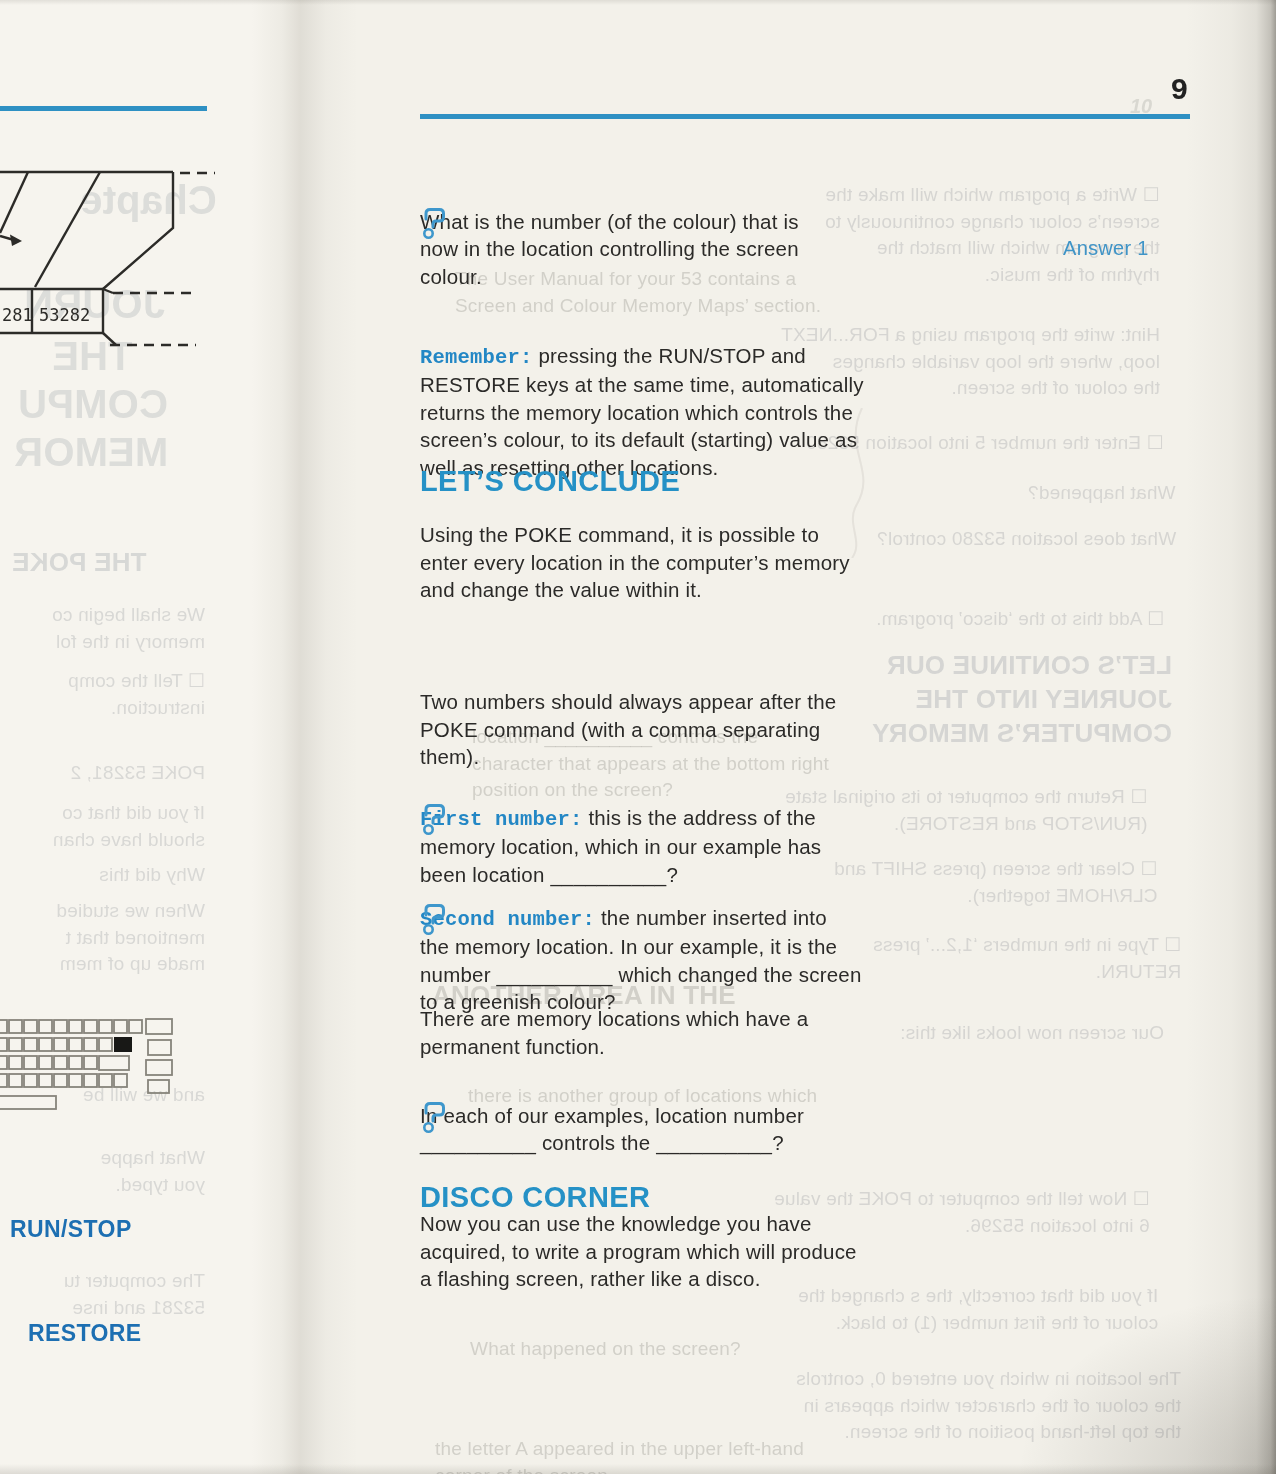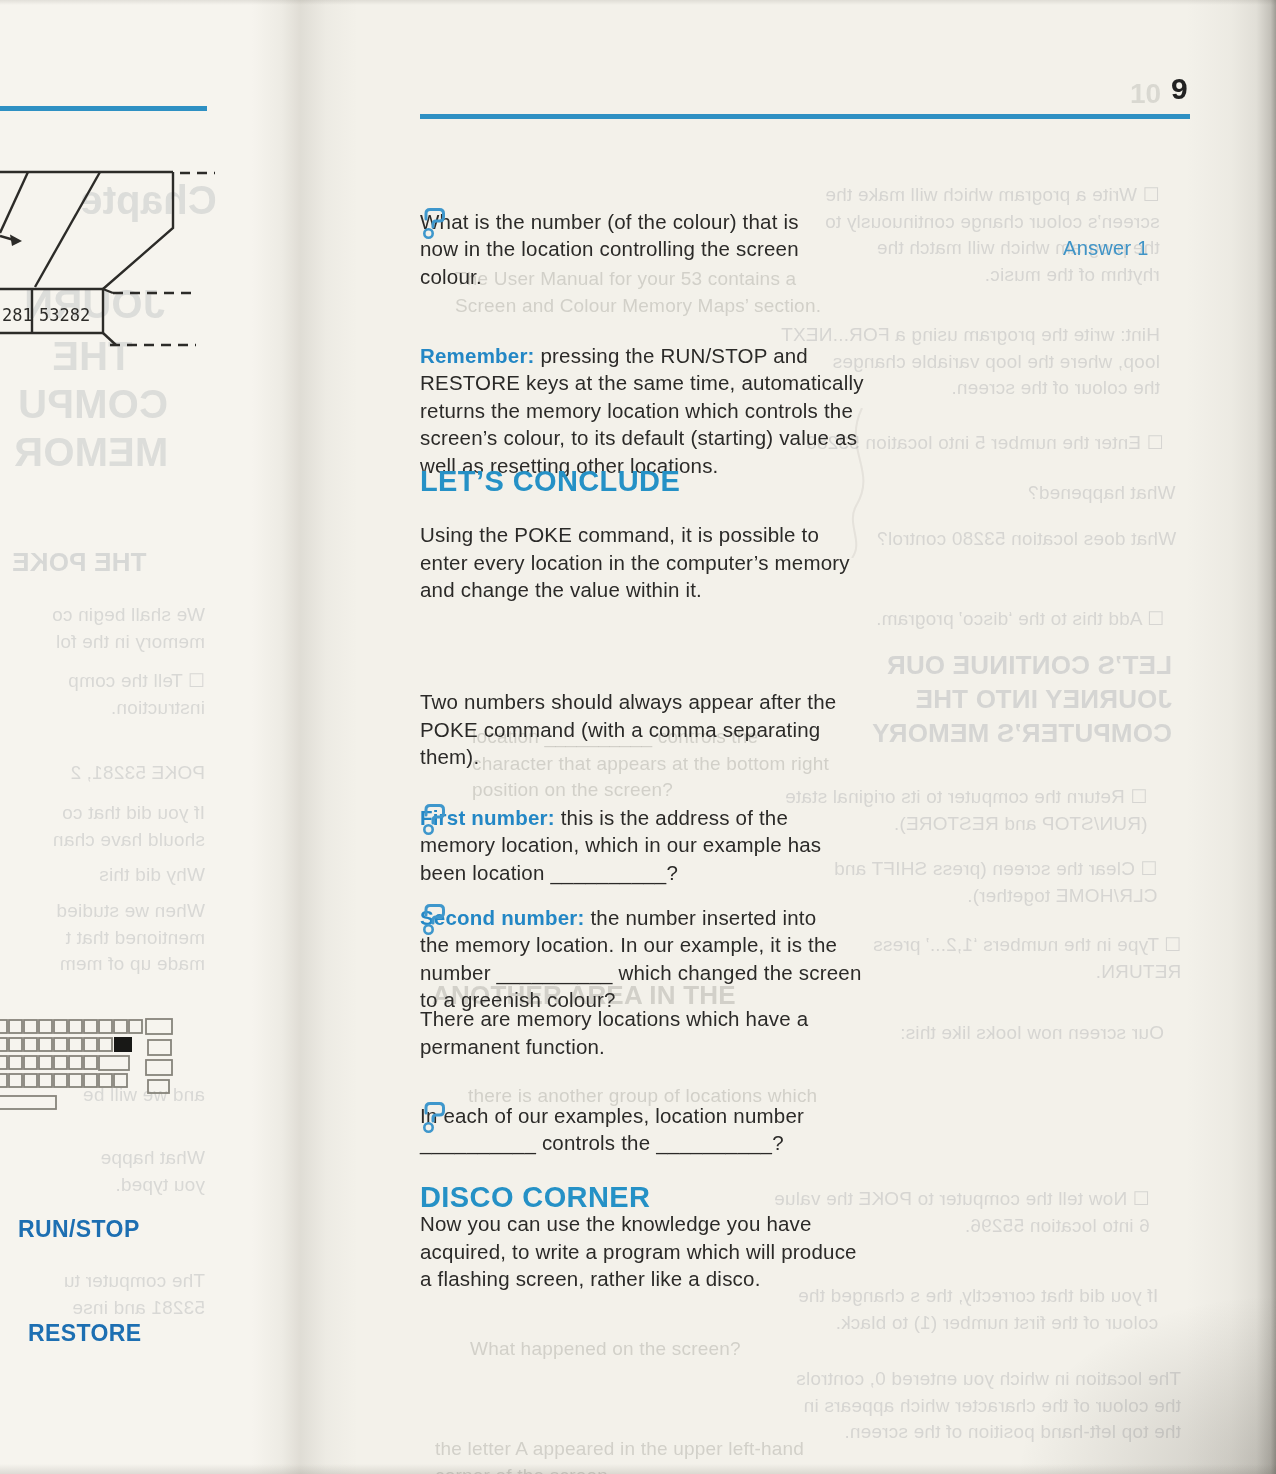--- a/index.html
+++ b/index.html
@@ -17,29 +17,29 @@
   .edge-bottom{position:absolute;left:0;bottom:0;width:100%;height:10px;
     background:linear-gradient(to bottom,rgba(80,76,66,0),rgba(80,76,66,.15));}
   .edge-top{position:absolute;left:0;top:0;width:100%;height:5px;
     background:linear-gradient(to bottom,rgba(80,76,66,.12),rgba(80,76,66,0));}
   .rule{position:absolute;height:5px;background:#2e90c3;}
   
   .para{position:absolute;left:420px;width:560px;white-space:pre-line;
         font-size:20.5px;line-height:27.5px;letter-spacing:.2px;}
   .qpara{text-indent:47px;}
   .qicon{position:absolute;left:0;top:-4px;text-indent:0;}
-  .lead{font-weight:bold;color:#2387c5;}
+  .lead{font-weight:bold;color:#2387c5;font-family:Liberation Mono, monospace;}
   .heading{position:absolute;left:420px;font-size:29px;font-weight:bold;color:#2591c6;letter-spacing:.4px;}
   .answer-link{position:absolute;left:1063px;top:237px;color:#3f94c7;font-size:20px;letter-spacing:.3px;}
   .poke-line{position:absolute;left:474px;top:630px;white-space:nowrap;}
   .poke-cmd{font-family:"DejaVu Sans Mono","Liberation Mono",monospace;font-size:18.5px;letter-spacing:-.5px;}
   .poke-args{font-style:italic;font-size:22px;margin-left:12px;letter-spacing:.4px;}
   .blue-label{position:absolute;font-weight:bold;color:#1d6fb2;font-size:23px;letter-spacing:.4px;}
   .pagenum{position:absolute;left:1171px;top:72px;font-size:30px;font-weight:600;color:#222;}
-  .pagenum-ghost{position:absolute;left:1130px;top:78px;font-size:28px;font-weight:bold;color:rgba(100,105,100,.18);}
+  .pagenum-ghost{position:absolute;left:1130px;top:95px;font-size:20px;font-weight:bold;color:rgba(100,105,100,.18);font-style:italic;}
   
   .ghost{position:absolute;white-space:pre-line;font-size:19px;line-height:26.5px;
          color:rgba(98,104,114,.20);letter-spacing:.2px;}
   .ghost.m{transform:scaleX(-1);}
   .ghost.big{font-weight:bold;font-size:40px;line-height:40px;color:rgba(95,106,120,.17);}
   .ghost.h{font-weight:bold;font-size:26px;line-height:34px;color:rgba(95,106,120,.20);}
   .ghost.print{color:rgba(104,106,96,.24);}
   .ghost.leftcol{left:0;width:205px;}
   svg text{font-family:"DejaVu Sans Mono","Liberation Mono",monospace;}
 </style>
@@ -134,21 +134,21 @@
         <rect x="69" y="66" width="13" height="13"></rect>
         <rect x="84" y="66" width="13" height="13"></rect>
         <rect x="99" y="66" width="13" height="13"></rect>
         <rect x="114" y="66" width="13" height="13"></rect>
       <rect x="148" y="72" width="21" height="13"></rect>
       <rect x="-8" y="88" width="64" height="13"></rect>
     </g>
     <rect x="114" y="29" width="18" height="15" fill="#181816"></rect>
   </svg>
 
-  <div class="blue-label" style="left:10px;top:1216px;margin-left:8px;">RUN/STOP</div>
+  <div class="blue-label" style="left:10px;top:1216px;">RUN/STOP</div>
   <div class="blue-label" style="left:16px;top:1320px;margin-left:12px;">RESTORE</div>
 
   <div class="ghost m" style="right:116px;top:182px;">☐  Write a program which will make the
 screen’s colour change continuously to
 the program which will match the
 rhythm of the music.</div>
   <div class="ghost print" style="left:455px;top:266px;">The User Manual for your 53 contains a
 Screen and Colour Memory Maps’ section.</div>
   <div class="ghost m" style="right:116px;top:322px;">Hint: write the program using a FOR...NEXT
 loop, where the loop variable changes

